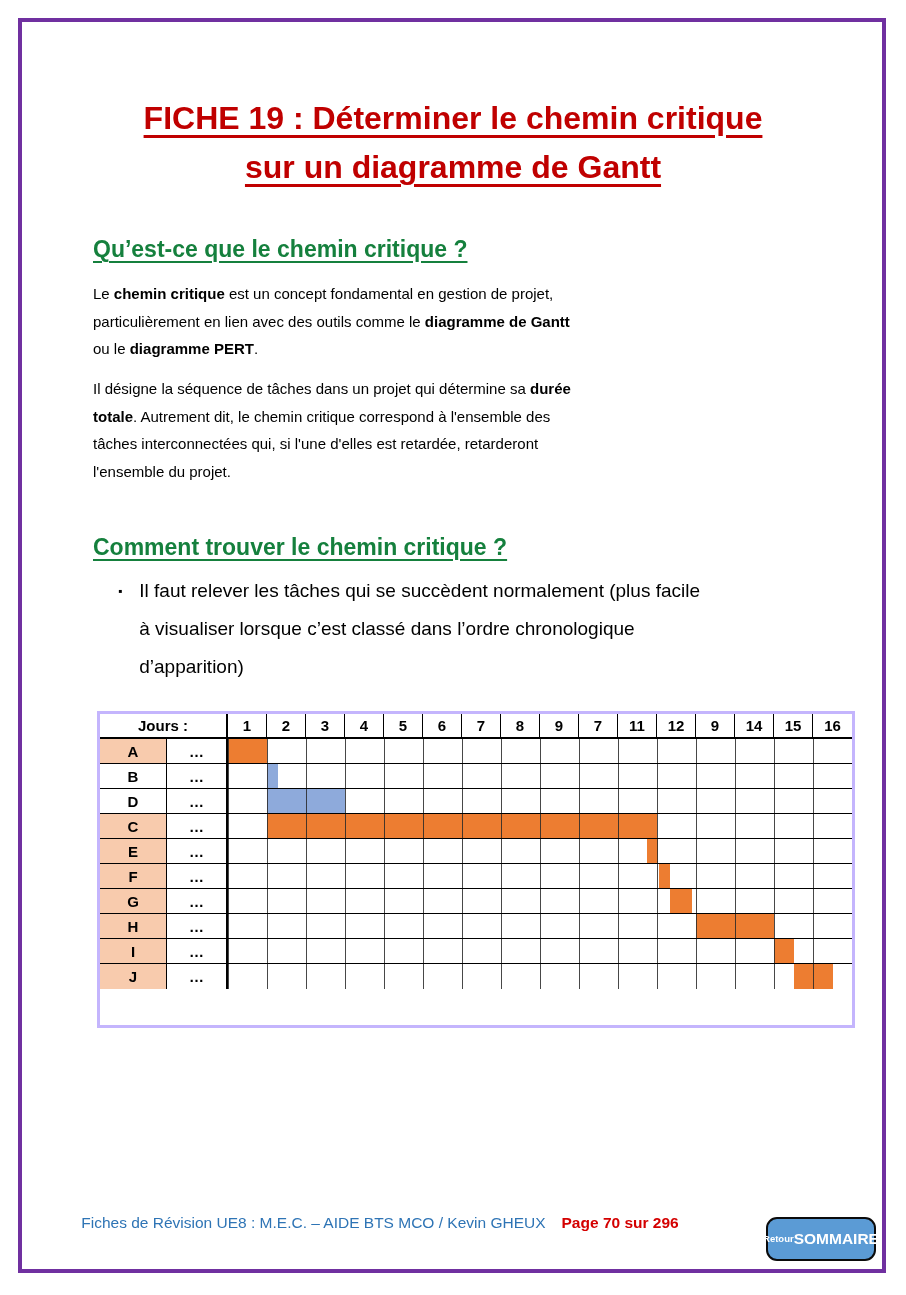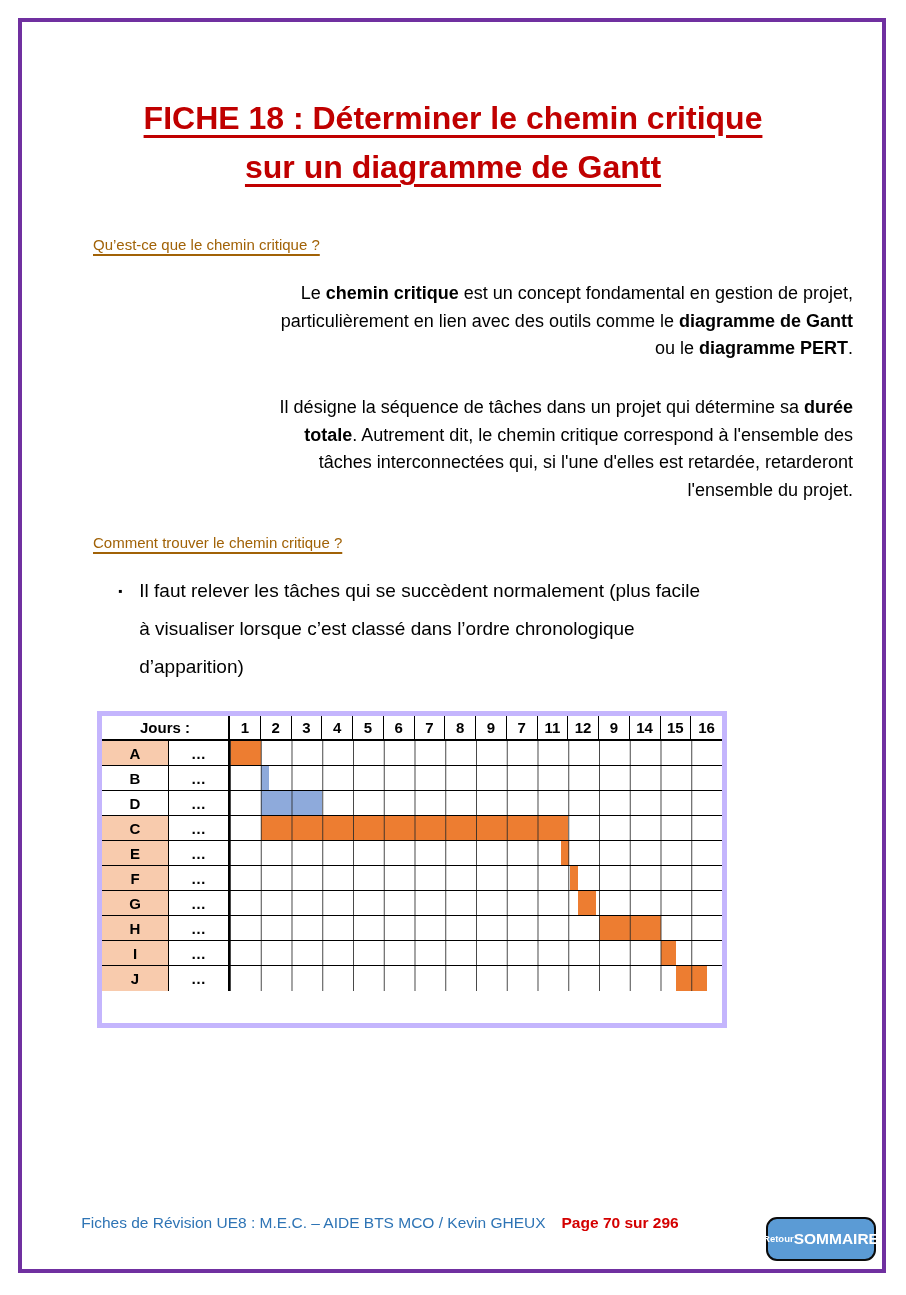--- a/index.html
+++ b/index.html
@@ -14,44 +14,43 @@
   
   .doc-title{
     position:absolute;top:94px;left:0;width:906px;text-align:center;
     color:#C00000;font-weight:bold;font-size:32px;line-height:49px;
   }
   .doc-title .tline{
     text-decoration:underline;text-decoration-thickness:3px;text-underline-offset:6px;
   }
   
   .sec-heading{
-    position:absolute;left:93px;color:#a16207;font-weight:normal;font-size:15px;
+    position:absolute;left:93px;color:#15803d;font-weight:bold;font-size:23px;
     text-decoration:underline;text-decoration-thickness:2px;text-underline-offset:4px;
   }
   #heading-what{top:236px;}
   #heading-how{top:534px;}
   
   .para{
-    position:absolute;left:93px;width:760px;font-size:18px;line-height:27.5px;
+    position:absolute;left:93px;width:760px;font-size:15px;line-height:27.5px;
     white-space:pre-wrap;
-    text-align:right;
   }
   #para1{top:280px;}
-  #para2{top:394px;}
+  #para2{top:375px;}
   
   .bullet-item{
     position:absolute;left:118px;top:572px;width:720px;display:flex;gap:17px;
     font-size:19px;line-height:38px;
   }
   .bullet-marker{font-size:12px;line-height:38px;flex:0 0 auto;}
   .bullet-text{white-space:pre-line;}
   
   .gantt{
-    position:absolute;left:97px;top:711px;width:630px;height:317px;
-    border:5px solid #c4b5fd;box-sizing:border-box;background:#fff;
+    position:absolute;left:97px;top:711px;width:758px;height:317px;
+    border:3px solid #c4b5fd;box-sizing:border-box;background:#fff;
   }
   .g-row{display:grid;grid-template-columns:67px 61px 1fr;box-sizing:border-box;}
   .g-head1{height:25px;border-bottom:2px solid #000;}
   .g-head2{height:41px;border-bottom:1px solid #000;}
   .g-task{height:25px;border-bottom:1px solid #000;}
   .g-task:last-child{border-bottom:none;}
   .g-cell{display:flex;align-items:center;justify-content:center;box-sizing:border-box;}
   .g-col1{border-right:1px solid #000;}
   .g-col2{border-right:2px solid #000;}
   .g-jours{
@@ -92,21 +91,21 @@
   .sommaire-btn .btn-l1{font-size:9.5px;font-weight:bold;line-height:12px;}
   .sommaire-btn .btn-l2{font-size:15.5px;font-weight:bold;line-height:18px;}
   .bold{font-weight:bold;}
 </style>
 </head>
 <body>
 
 <div class="frame"></div>
 
 <div class="doc-title">
-  <div class="tline">FICHE 18 : Déterminer le chemin critique</div>
+  <div class="tline">FICHE 19 : Déterminer le chemin critique</div>
   <div class="tline">sur un diagramme de Gantt</div>
 </div>
 
 <div class="sec-heading" id="heading-what">Qu’est-ce que le chemin critique ?</div>
 
 <div class="para" id="para1"><span>Le </span><span class="bold">chemin critique</span><span> est un concept fondamental en gestion de projet,
 particulièrement en lien avec des outils comme le </span><span class="bold">diagramme de Gantt</span><span>
 ou le </span><span class="bold">diagramme PERT</span><span>.</span></div>
 
 <div class="para" id="para2"><span>Il désigne la séquence de tâches dans un projet qui détermine sa </span><span class="bold">durée

